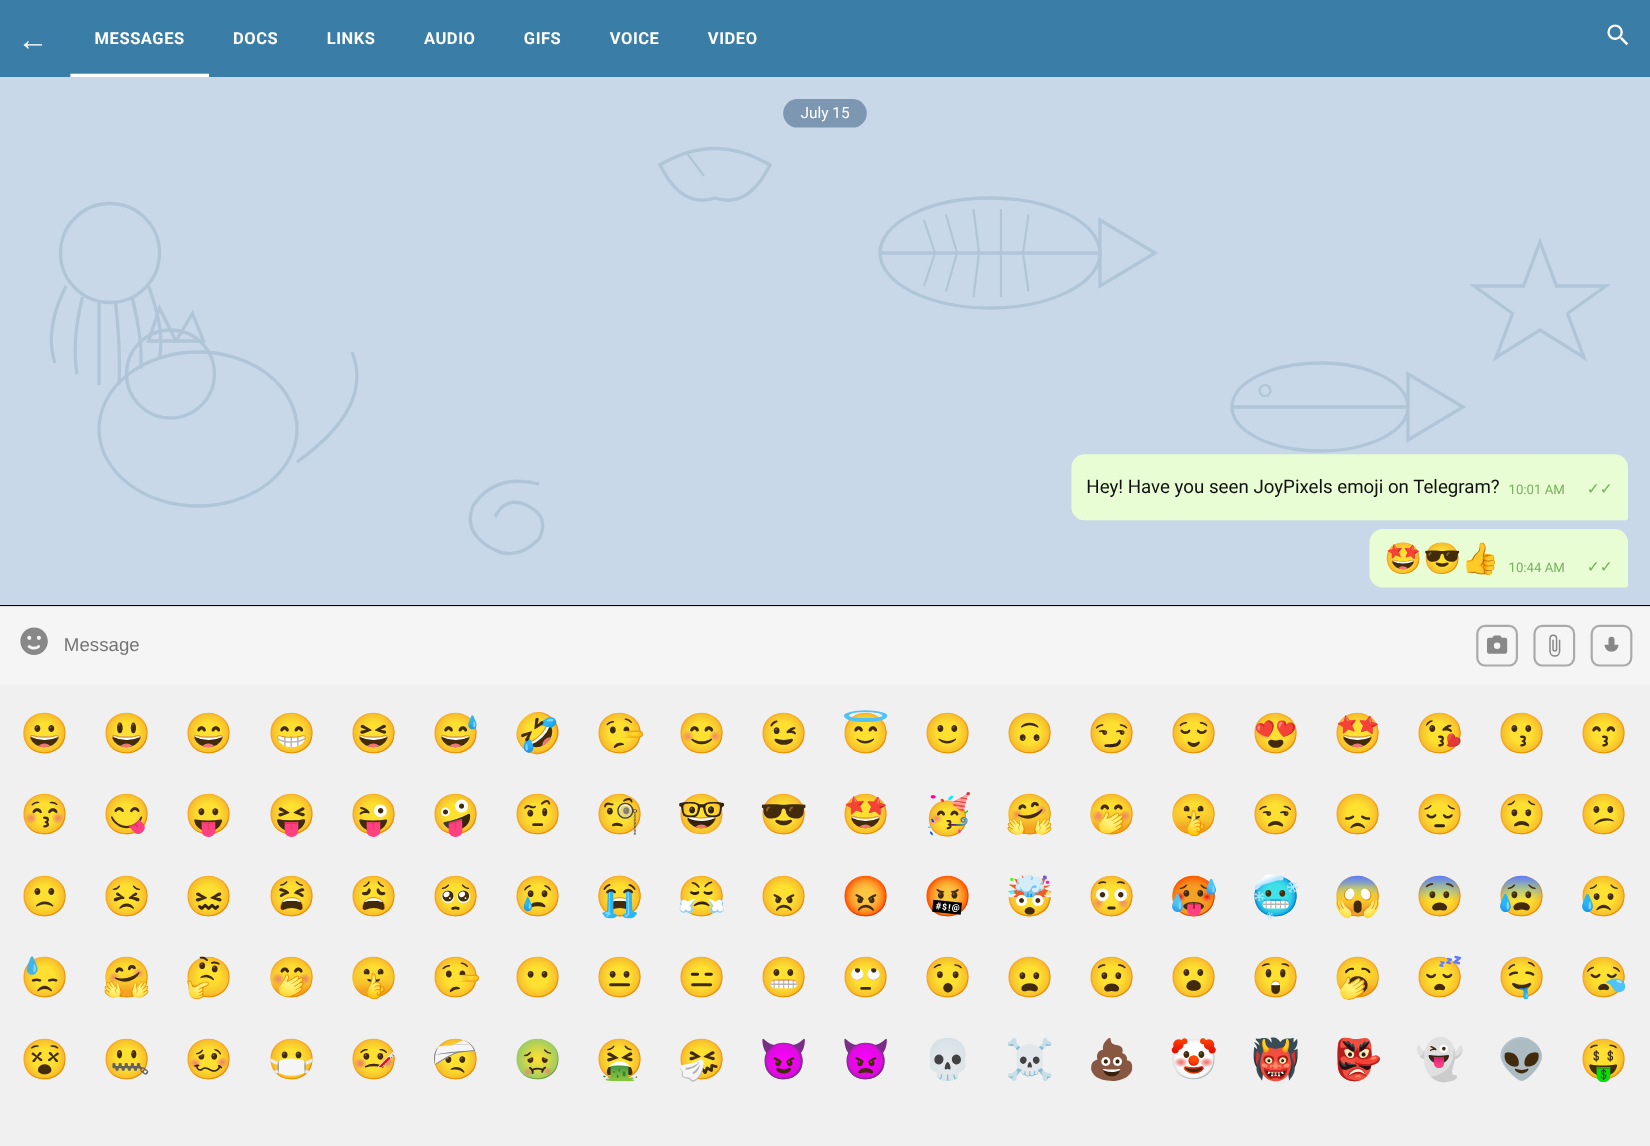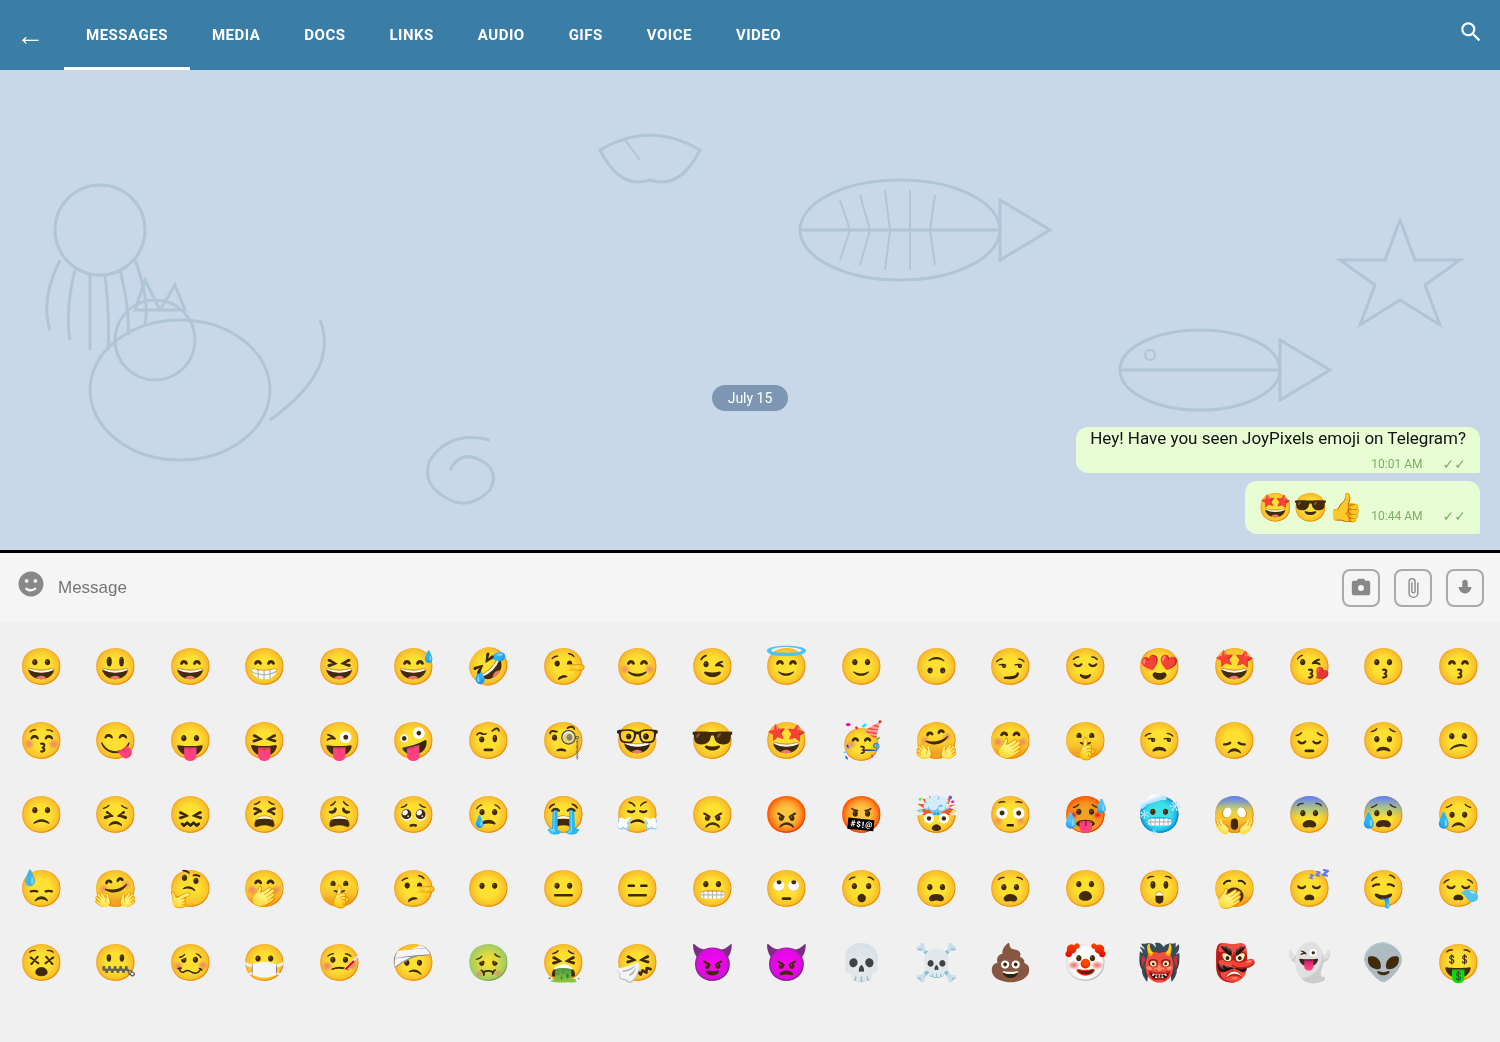--- a/index.html
+++ b/index.html
@@ -63,21 +63,21 @@
       height: 480px;
       overflow: hidden;
     }
 
     .chat-content {
       position: relative;
       z-index: 2;
       height: 100%;
       display: flex;
       flex-direction: column;
-      justify-content: flex-end;
+      justify-content: space-between;
       padding: 20px 20px 16px;
     }
 
     .date-badge {
       background: rgba(100,130,160,0.75);
       color: #fff;
       border-radius: 14px;
       padding: 5px 16px;
       font-size: 14px;
       text-align: center;
@@ -88,28 +88,27 @@
     .messages-wrapper {
       display: flex;
       flex-direction: column;
       align-items: flex-end;
       gap: 8px;
     }
 
     .message-bubble {
       background: #e8fdd4;
       border-radius: 12px 12px 2px 12px;
-      padding: 1px 14px;
+      padding: 20px 14px;
       max-width: 680px;
       display: flex;
       align-items: flex-end;
       gap: 8px;
       font-size: 17px;
       color: #111;
-      flex-direction: column;
     }
 
     .message-bubble-emoji {
       background: #e8fdd4;
       border-radius: 12px 12px 2px 12px;
       padding: 10px 14px;
       display: flex;
       align-items: flex-end;
       gap: 8px;
     }
@@ -133,21 +132,21 @@
       font-size: 14px;
     }
 
     
     .input-area {
       background: #f5f5f5;
       height: 72px;
       display: flex;
       align-items: center;
       padding: 0 16px;
-      border-top: 3px solid #000000;
+      border-top: 1px solid #000000;
       gap: 12px;
     }
 
     .emoji-btn {
       font-size: 28px;
       cursor: pointer;
       color: #888;
       flex-shrink: 0;
     }
 
@@ -212,23 +211,20 @@
     }
   </style>
 </head>
 <body>
 
 <header class="header">
   <span class="header-back">←</span>
   <nav class="header-tabs">
     <div class="header-tab active">
       <span>MESSAGES</span>
-    </div>
-    <div class="header-tab">
-      <span>MEDIA</span>
     </div>
     <div class="header-tab">
       <span>DOCS</span>
     </div>
     <div class="header-tab">
       <span>LINKS</span>
     </div>
     <div class="header-tab">
       <span>AUDIO</span>
     </div>

